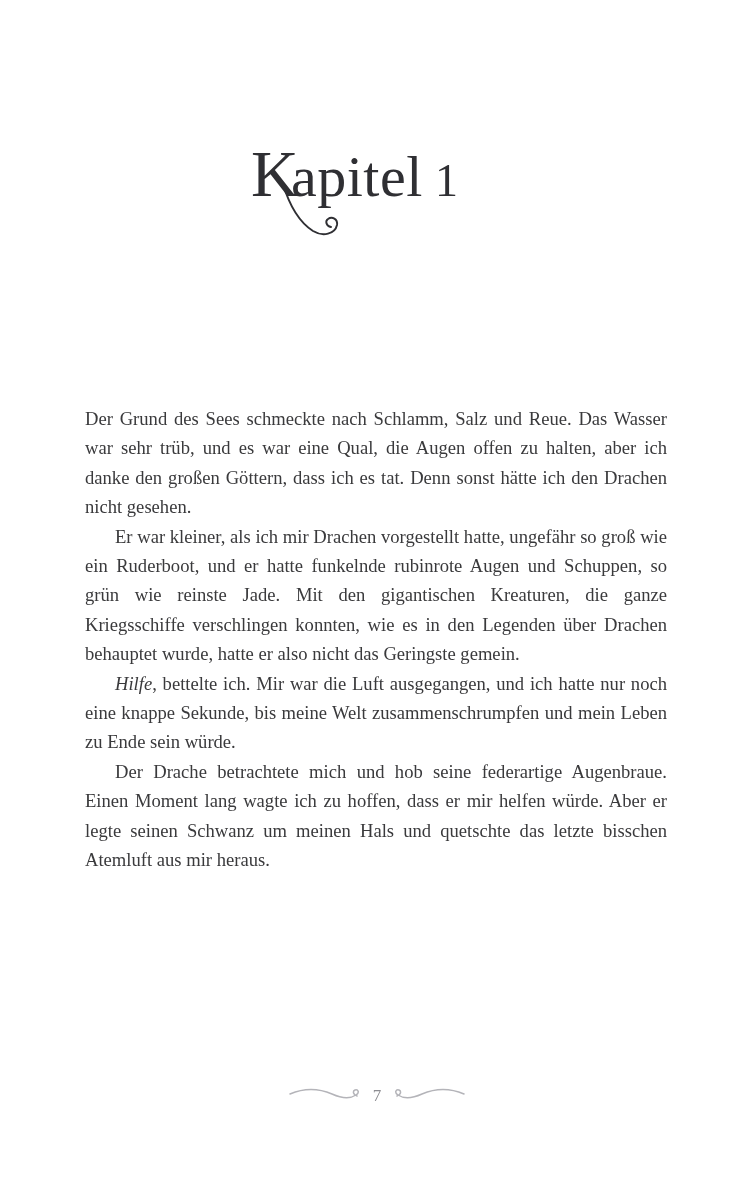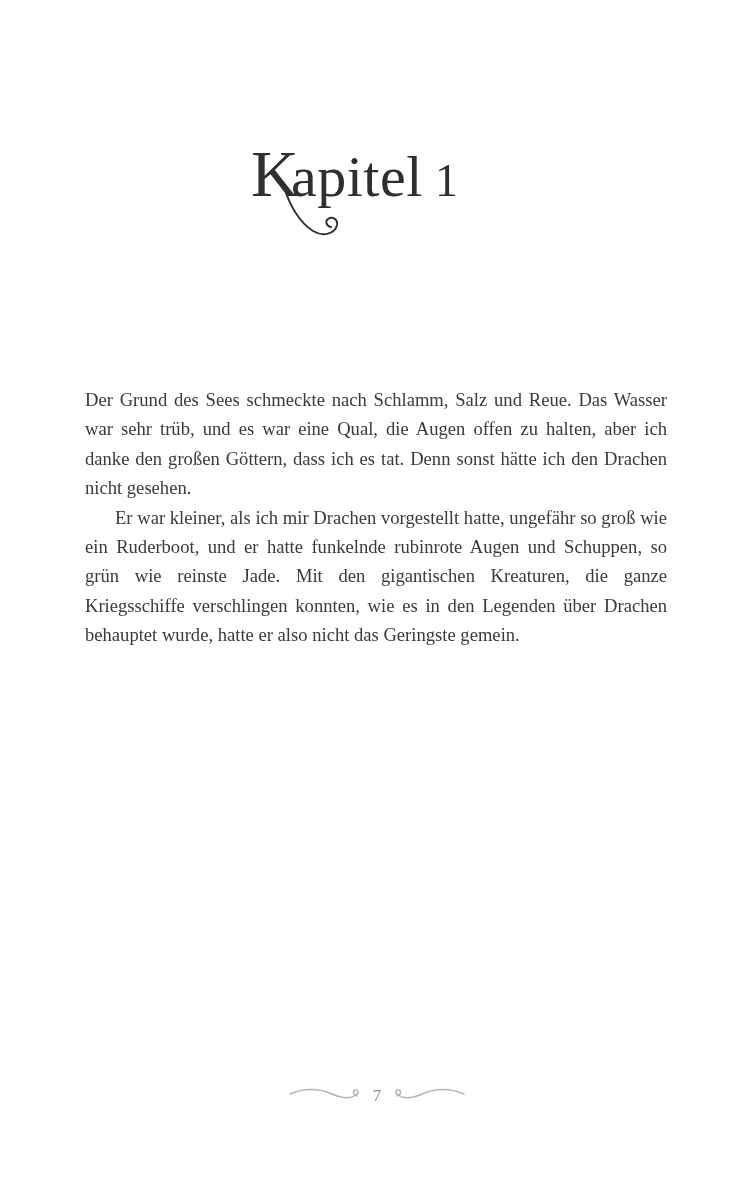--- a/index.html
+++ b/index.html
@@ -55,21 +55,21 @@
   .swash-stroke {
     fill: none;
     stroke: #2f2f33;
     stroke-width: 1.9;
     stroke-linecap: round;
   }
 
   
   .text-block {
     position: absolute;
-    top: 385px;
+    top: 404px;
     left: 85px;
     width: 582px;
   }
 
   .body-par {
     margin: 0;
     font-size: 18.6px;
     line-height: 29.4px;
     text-align: justify;
     text-justify: inter-word;
@@ -130,20 +130,22 @@
 
       <path class="swash-stroke" d="M 36 56 C 42 76, 52 94, 66 103 C 76 109, 88 106, 90 97 C 91 91, 85 88, 81 91 C 78 93, 79 98, 84 99"></path>
       <text class="chapter-title-text" x="44" y="68">apitel</text>
       <text class="chapter-title-num" x="188" y="68">1</text>
     </svg>
   </div>
 
   <div class="text-block">
     <p class="body-par first">Der Grund des Sees schmeckte nach Schlamm, Salz und Reue. Das Wasser war sehr trüb, und es war eine Qual, die Augen offen zu halten, aber ich danke den großen Göttern, dass ich es tat. Denn sonst hätte ich den Drachen nicht gesehen.</p>
     <p class="body-par">Er war kleiner, als ich mir Drachen vorgestellt hatte, ungefähr so groß wie ein Ruderboot, und er hatte funkelnde rubinrote Augen und Schuppen, so grün wie reinste Jade. Mit den gigantischen Kreaturen, die ganze Kriegsschiffe verschlingen konnten, wie es in den Legenden über Drachen behauptet wurde, hatte er also nicht das Geringste gemein.</p>
+    <p class="body-par"><span class="lead-italic">Hilfe</span><span>, bettelte ich. Mir war die Luft ausgegangen, und ich hatte nur noch eine knappe Sekunde, bis meine Welt zusammenschrumpfen und mein Leben zu Ende sein würde.</span></p>
+    <p class="body-par">Der Drache betrachtete mich und hob seine federartige Augenbraue. Einen Moment lang wagte ich zu hoffen, dass er mir helfen würde. Aber er legte seinen Schwanz um meinen Hals und quetschte das letzte bisschen Atemluft aus mir heraus.</p>
   </div>
 
   <div class="page-footer">
     <span class="ornament">
       <svg width="78" height="20" viewBox="0 0 78 20" aria-hidden="true">
         <path class="ornament-stroke" d="M 2 8 C 16 2, 30 2, 44 8 C 53 12, 62 13, 68 9 C 72 6.5, 70 3, 67 4 C 64.5 5, 65 9, 69 10"></path>
       </svg>
     </span>
 
     <span class="folio-number">7</span>

